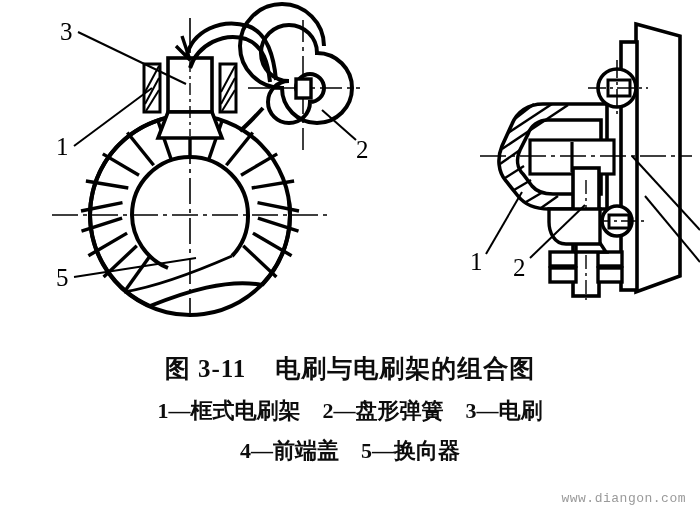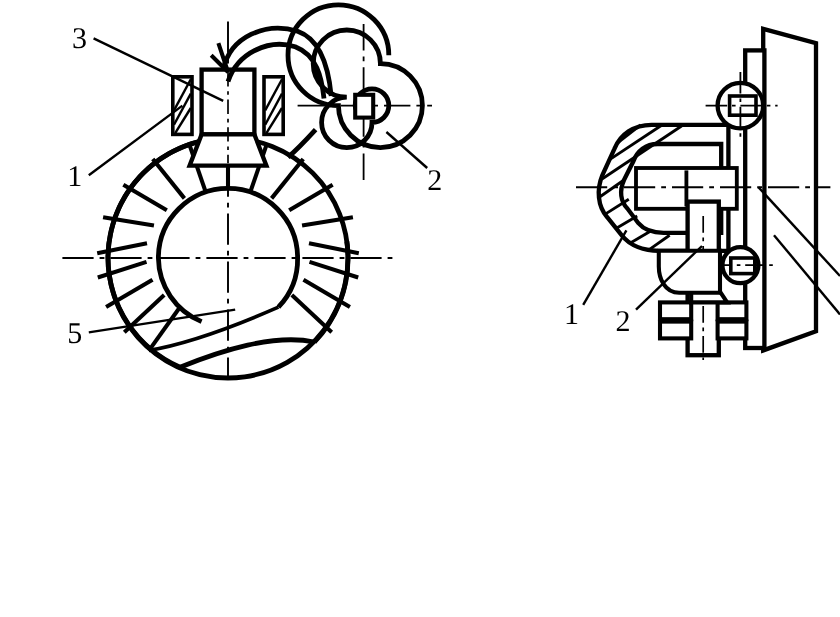--- a/index.html
+++ b/index.html
@@ -270,15 +270,21 @@
         <line x1="632" y1="156" x2="700" y2="230"></line>
         <line x1="645" y1="196" x2="700" y2="262"></line>
       </g>
 
       <text class="calloutnum" x="470" y="270">1</text>
       <text class="calloutnum" x="513" y="276">2</text>
     </g>
 
   </svg>
 
-
+  <div class="caption-block">
+    <div class="fig-title">图 3-11    电刷与电刷架的组合图</div>
+    <div class="legend-line">1—框式电刷架    2—盘形弹簧    3—电刷</div>
+    <div class="legend-line second">4—前端盖    5—换向器</div>
+  </div>
+
+  <div class="watermark">www.diangon.com</div>
 
 </div>
 
 </body></html>

